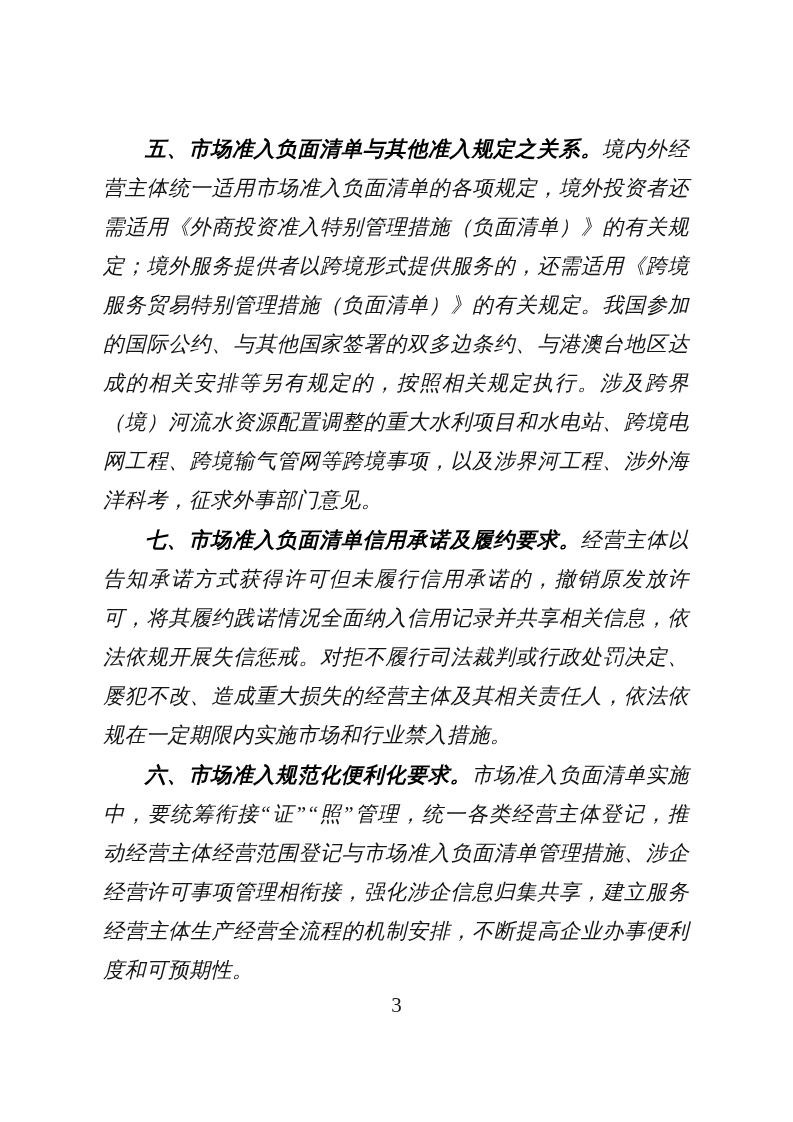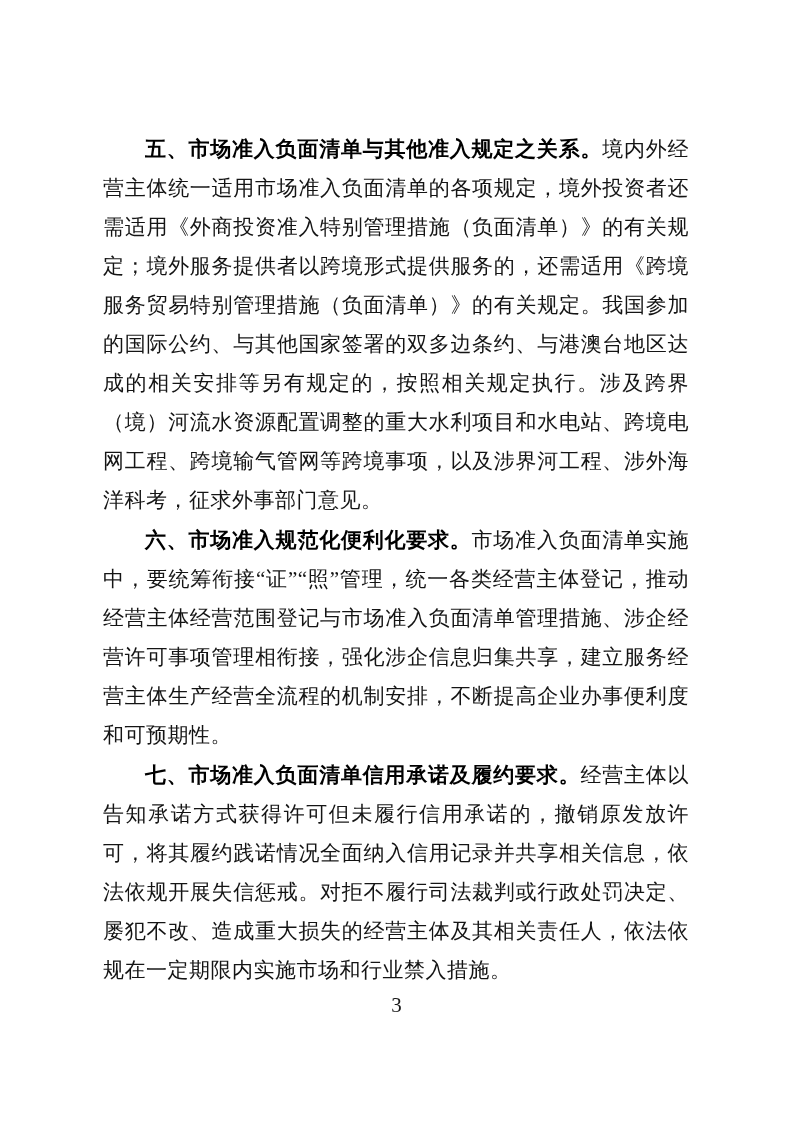--- a/index.html
+++ b/index.html
@@ -12,20 +12,21 @@
     width: 793px;
     height: 1122px;
     background: #ffffff;
     overflow: hidden;
   }
   .content {
     position: absolute;
     left: 103px;
     top: 129px;
     width: 586px;
+    font-style: italic;
   }
   p.para {
     margin: 0;
     padding: 0;
     text-indent: 2em;
     font-family: "Liberation Serif", "DejaVu Serif", serif;
     font-size: 21px;
     line-height: 39px;
     letter-spacing: 0.5px;
     color: #141414;
@@ -49,20 +50,20 @@
   }
 </style>
 </head>
 <body>
 
 <div class="page">
   <div class="content">
 
     <p class="para"><span class="heading">五、市场准入负面清单与其他准入规定之关系。</span><span>境内外经营主体统一适用市场准入负面清单的各项规定，境外投资者还需适用《外商投资准入特别管理措施（负面清单）》的有关规定；境外服务提供者以跨境形式提供服务的，还需适用《跨境服务贸易特别管理措施（负面清单）》的有关规定。我国参加的国际公约、与其他国家签署的双多边条约、与港澳台地区达成的相关安排等另有规定的，按照相关规定执行。涉及跨界（境）河流水资源配置调整的重大水利项目和水电站、跨境电网工程、跨境输气管网等跨境事项，以及涉界河工程、涉外海洋科考，征求外事部门意见。</span></p>
 
+    <p class="para"><span class="heading">七、市场准入负面清单信用承诺及履约要求。</span><span>经营主体以告知承诺方式获得许可但未履行信用承诺的，撤销原发放许可，将其履约践诺情况全面纳入信用记录并共享相关信息，依法依规开展失信惩戒。对拒不履行司法裁判或行政处罚决定、屡犯不改、造成重大损失的经营主体及其相关责任人，依法依规在一定期限内实施市场和行业禁入措施。</span></p>
+
     <p class="para"><span class="heading">六、市场准入规范化便利化要求。</span><span>市场准入负面清单实施中，要统筹衔接“证”“照”管理，统一各类经营主体登记，推动经营主体经营范围登记与市场准入负面清单管理措施、涉企经营许可事项管理相衔接，强化涉企信息归集共享，建立服务经营主体生产经营全流程的机制安排，不断提高企业办事便利度和可预期性。</span></p>
-
-    <p class="para"><span class="heading">七、市场准入负面清单信用承诺及履约要求。</span><span>经营主体以告知承诺方式获得许可但未履行信用承诺的，撤销原发放许可，将其履约践诺情况全面纳入信用记录并共享相关信息，依法依规开展失信惩戒。对拒不履行司法裁判或行政处罚决定、屡犯不改、造成重大损失的经营主体及其相关责任人，依法依规在一定期限内实施市场和行业禁入措施。</span></p>
 
   </div>
 
   <div class="page-number">3</div>
 </div>
 
 </body></html>

